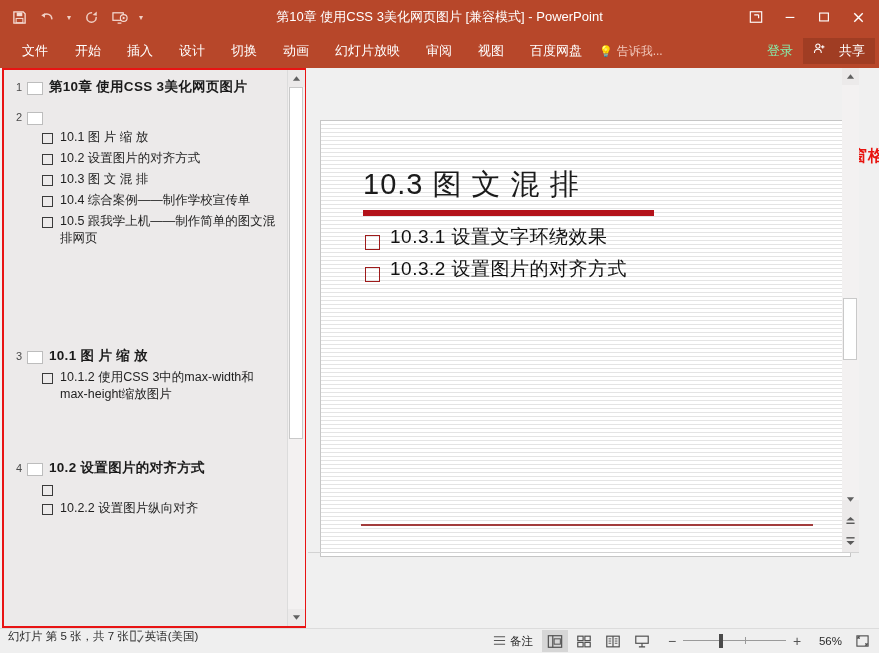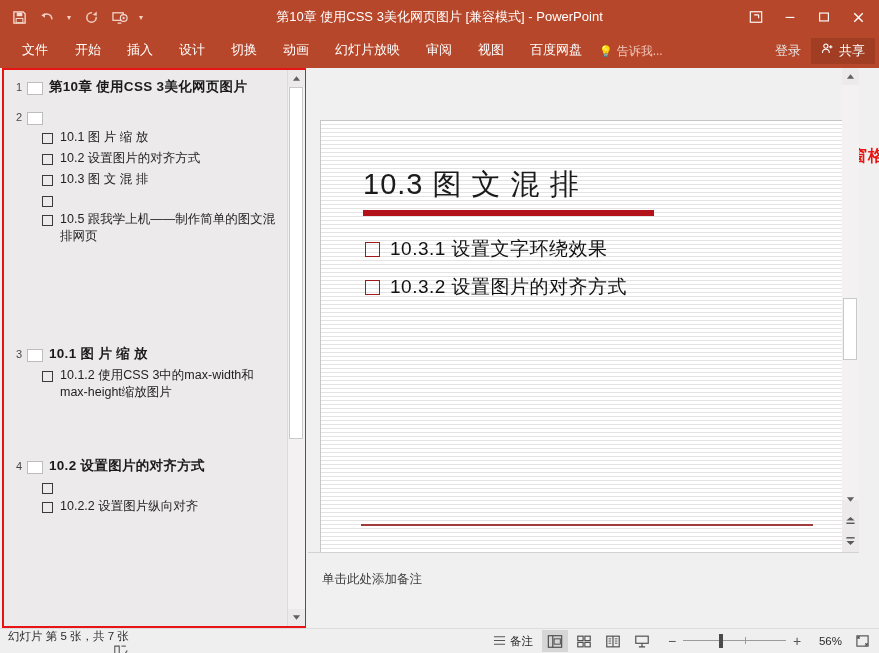--- a/index.html
+++ b/index.html
@@ -33,33 +33,33 @@
   .win-btn{width:34px;height:30px;display:flex;align-items:center;justify-content:center;color:#fff;}
   .win-btn svg{display:block;}
 
   
   .ribbon{
     position:absolute;left:0;top:34px;width:879px;height:34px;
     background:#b7472a;
   }
   .tabs{position:absolute;left:8px;top:0;height:34px;display:flex;align-items:center;}
   .tab{
-    height:34px;line-height:34px;padding:0 13px;color:#fff;font-size:13px;white-space:nowrap;font-family:Liberation Mono, monospace;
+    height:34px;line-height:34px;padding:0 13px;color:#fff;font-size:13px;white-space:nowrap;
   }
   .tab.file{padding:0 14px;}
   .tell-me{
     height:34px;line-height:34px;padding:0 6px 0 4px;color:#f2c8bb;font-size:12px;
     display:flex;align-items:center;gap:4px;white-space:nowrap;
   }
   .tell-me .bulb{font-size:11px;color:#ffe08a;}
   .right-acts{position:absolute;right:4px;top:0;height:34px;display:flex;align-items:center;}
-  .signin{color:#e5e5e5;font-size:13px;padding:0 10px;height:34px;line-height:34px;}
+  .signin{color:#86efac;font-size:13px;padding:0 10px;height:34px;line-height:34px;}
   .share{
     color:#fff;font-size:13px;padding:0 10px;height:26px;line-height:26px;
-    background:#a03d23;display:flex;align-items:center;gap:5px;
+    background:#a03d23;display:flex;align-items:center;gap:13px;
   }
 
   
   .workspace{position:absolute;left:0;top:68px;width:879px;height:560px;background:#f0f0f0;}
 
   
   .outline-pane{
     position:absolute;left:2px;top:0;width:304px;height:560px;
     background:#eceaea;border:2px solid #e81313;box-sizing:border-box;
   }
@@ -120,21 +120,21 @@
       #ffffff 0px,#ffffff 3px,#e4e4e4 3px,#e4e4e4 4px);
   }
   .slide-title{
     position:absolute;left:42px;top:44px;font-size:29px;color:#1b1b1b;
     letter-spacing:1px;white-space:nowrap;
   }
   .slide-rule{
     position:absolute;left:42px;top:89px;width:291px;height:6px;background:#b3121a;
   }
   .slide-bullets{position:absolute;left:44px;top:103px;width:430px;}
-  .sb-item{display:flex;align-items:center;margin-bottom:6px;margin-top:12px;}
+  .sb-item{display:flex;align-items:flex-end;margin-bottom:6px;}
   .sb-mark{
     width:13px;height:13px;border:1.6px solid #9e1b1b;margin-right:10px;flex:none;
   }
   .sb-label{font-size:19px;color:#111;letter-spacing:.5px;white-space:nowrap;}
   .slide-footline{
     position:absolute;left:40px;top:403px;width:452px;height:2px;background:#a23c3c;
   }
 
   
   .annot-text{
@@ -170,21 +170,21 @@
   .wm-main{
     font-size:30px;font-weight:bold;color:#d8d8d8;letter-spacing:-1px;
     line-height:32px;white-space:nowrap;
   }
 
   
   .statusbar{
     position:absolute;left:0;top:628px;width:879px;height:25px;background:#efefef;
     border-top:1px solid #dcdcdc;box-sizing:border-box;
   }
-  .st-left{position:absolute;left:8px;top:0;height:24px;display:flex;align-items:flex-end;gap:0;flex-direction:column;}
+  .st-left{position:absolute;left:8px;top:0;height:24px;display:flex;align-items:flex-start;gap:0;}
   .st-txt{font-size:11.5px;color:#2b2b2b;white-space:nowrap;}
   .st-right{position:absolute;right:6px;top:0;height:24px;display:flex;align-items:center;gap:3px;}
   .st-notes{display:flex;align-items:center;gap:4px;font-size:11.5px;color:#2b2b2b;padding:0 6px;height:22px;}
   .view-btn{
     width:26px;height:22px;display:flex;align-items:center;justify-content:center;
   }
   .view-btn.active{background:#d6d6d6;}
   .zoom-ctl{display:flex;align-items:center;gap:5px;margin-left:8px;}
   .zoom-sign{font-size:14px;color:#555;width:12px;text-align:center;}
   .zoom-track{position:relative;width:103px;height:16px;}
@@ -313,20 +313,21 @@
           <div class="ol-sub">
             <div class="ol-bullet"></div>
             <div class="ol-sub-text">10.2  设置图片的对齐方式</div>
           </div>
           <div class="ol-sub">
             <div class="ol-bullet"></div>
             <div class="ol-sub-text">10.3  图 文 混 排</div>
           </div>
           <div class="ol-sub">
             <div class="ol-bullet"></div>
+            <div class="ol-sub-text">10.4  综合案例——制作学校宣传单</div>
           </div>
           <div class="ol-sub">
             <div class="ol-bullet"></div>
             <div class="ol-sub-text">10.5  跟我学上机——制作简单的图文混排网页</div>
           </div>
 
           <div class="ol-spacer-lg"></div>
 
           <div class="ol-row">
             <div class="ol-num">3</div>
@@ -422,23 +423,20 @@
           <div class="nav-btn" style="top:464px;">
             <svg width="11" height="10" viewBox="0 0 12 11">
                 <path d="M1.5 2 h9" stroke="#5a5a5a" stroke-width="1.6"></path>
                 <path d="M6 10 L1.5 5.5 L10.5 5.5 Z" fill="#5a5a5a"></path>
               </svg>
           </div>
         </div>
       </div>
 
       <div class="notes-split"></div>
-      <div class="notes-pane">
-        <div class="notes-text">单击此处添加备注</div>
-      </div>
     </div>
 
     <div class="watermark">
       <div class="wm-main">Baidu经验</div>
 
     </div>
   </div>
 
   <div class="statusbar">
     <div class="st-left">

